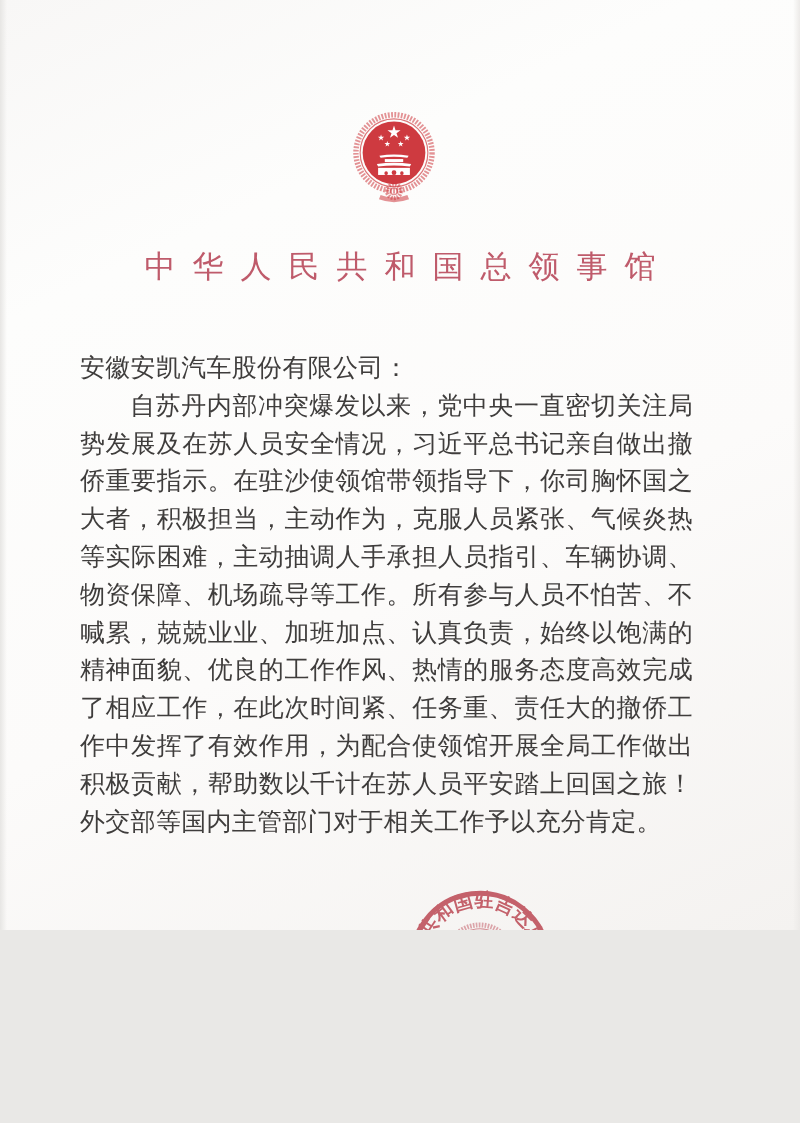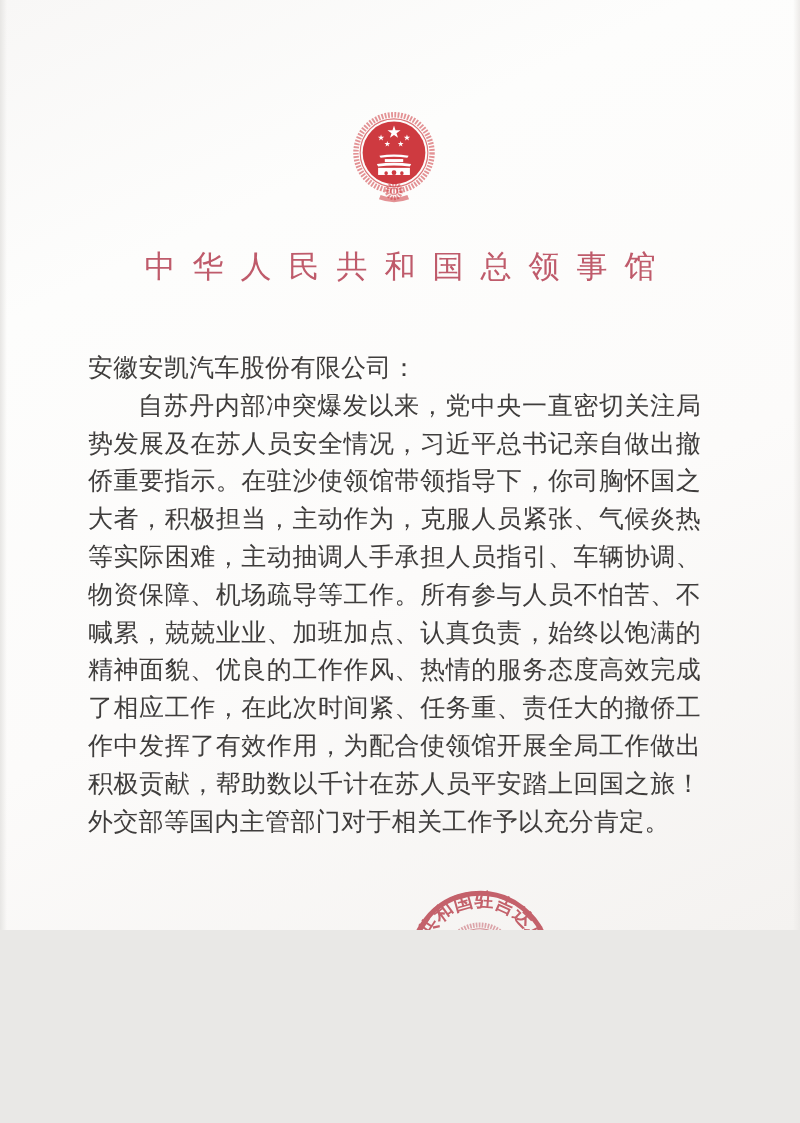--- a/index.html
+++ b/index.html
@@ -38,21 +38,21 @@
     text-align:center;
     font-family:"Liberation Sans","DejaVu Sans",sans-serif;
     font-weight:bold;
     font-size:28px;
     letter-spacing:13px;
     padding-left:13px;
     box-sizing:border-box;
     color:#2e2d2c;
   }
   .body-text{
-    position:absolute;left:88px;top:349px;width:613px;
+    position:absolute;left:80px;top:349px;width:613px;
     font-size:25px;
     line-height:37.8px;
     color:#3f3d3c;
     text-align:justify;
     letter-spacing:0.3px;
   }
   .body-text p{margin:0;}
   .body-text p.para{text-indent:2em;}
   .sig-org{
     position:absolute;top:951px;right:151px;

